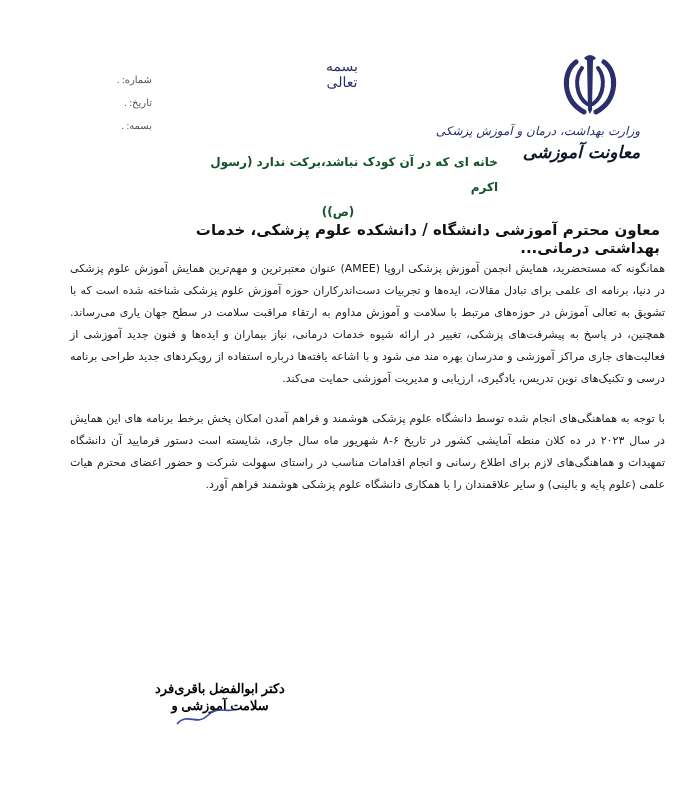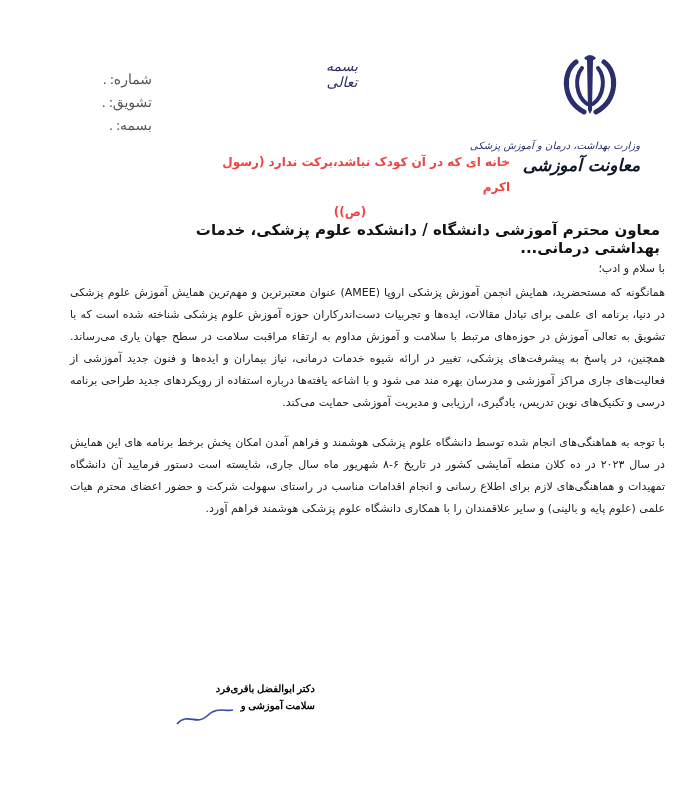--- a/index.html
+++ b/index.html
@@ -2,45 +2,45 @@
 <html><head>
   <meta charset="utf-8">
   <style>
     html, body { margin: 0; padding: 0; background: #ffffff; }
     body { width: 682px; height: 792px; position: relative; overflow: hidden; font-family: "DejaVu Sans", sans-serif; color: #1a1a1a; }
     .page { position: absolute; left: 0; top: 0; width: 682px; height: 792px; background: #fff; }
 
     
     .logo { position: absolute; left: 540px; top: 52px; width: 100px; text-align: center; }
     .logo svg { display: block; margin: 0 auto; }
-    .ministry { font-family: "DejaVu Serif", serif; font-size: 10px; color: #2a2f6b; direction: rtl; margin-top: 20px; white-space: nowrap; font-style: italic; }
+    .ministry { font-family: "DejaVu Serif", serif; font-size: 12px; color: #2a2f6b; direction: rtl; margin-top: 4px; white-space: nowrap; font-style: italic; }
     .deputy { font-family: "DejaVu Serif", serif; font-size: 17px; font-weight: bold; color: #0f172a; direction: rtl; margin-top: 4px; white-space: nowrap; font-style: italic; }
 
     
-    .bism { position: absolute; left: 312px; top: 58px; width: 60px; font-family: "DejaVu Serif", serif; font-size: 14px; font-style: italic; color: #2a2f6b; direction: rtl; text-align: center; }
+    .bism { position: absolute; left: 312px; top: 58px; width: 60px; font-family: "DejaVu Serif", serif; font-size: 14px; color: #2a2f6b; direction: rtl; text-align: center; }
 
     
-    .meta { position: absolute; left: 100px; top: 73px; width: 52px; direction: rtl; font-family: Liberation Serif, serif; font-size: 14px; color: #555; }
+    .meta { position: absolute; left: 100px; top: 73px; width: 52px; direction: rtl; font-family: Liberation Serif, serif; font-size: 10px; color: #555; }
     .meta div { height: 23px; line-height: 14px; }
 
     
-    .hadith { position: absolute; left: 220px; top: 150px; width: 290px; direction: rtl; text-align: right; font-family: "DejaVu Sans", sans-serif; font-weight: bold; font-size: 12px; line-height: 25px; color: #ef4444; }
+    .hadith { position: absolute; left: 208px; top: 150px; width: 290px; direction: rtl; text-align: right; font-family: "DejaVu Sans", sans-serif; font-weight: bold; font-size: 12px; line-height: 25px; color: #14532d; }
     .hadith .l2 { text-align: center; padding-right: 30px; }
 
     
     .recipient { position: absolute; left: 170px; top: 221px; width: 490px; direction: rtl; text-align: right; font-family: "DejaVu Sans", sans-serif; font-weight: bold; font-size: 15px; color: #111; }
 
     
     .body { position: absolute; left: 70px; top: 258px; width: 595px; direction: rtl; font-family: "DejaVu Sans", sans-serif; font-size: 11px; color: #222; }
     .body p { margin: 0; text-align: justify; text-align-last: right; line-height: 22px; }
     .body .greeting { margin-bottom: 2px; }
     .body .para1 { margin-bottom: 18px; }
 
     
-    .signature { position: absolute; left: 125px; top: 680px; width: 190px; direction: rtl; font-family: Liberation Serif, serif; font-weight: bold; font-size: 10px; line-height: 17px; color: #000; }
+    .signature { position: absolute; left: 125px; top: 680px; width: 190px; direction: rtl; text-align: center; font-family: Liberation Sans, sans-serif; font-weight: bold; font-size: 13px; line-height: 17px; color: #000; }
     .sig-stroke { position: absolute; left: 175px; top: 708px; }
   </style>
 </head>
 <body>
 
 <div class="page">
 
   <div class="logo">
     <svg width="72" height="68" viewBox="0 0 72 68">
       <g fill="none" stroke="#2a2f6b" stroke-linecap="round">
@@ -53,33 +53,32 @@
       <path d="M30 6 Q36 0 42 6 L40 8 L32 8 Z" fill="#2a2f6b"></path>
     </svg>
     <div class="ministry">وزارت بهداشت، درمان و آموزش پزشکی</div>
     <div class="deputy">معاونت آموزشی</div>
   </div>
 
   <div class="bism">بسمه تعالی</div>
 
   <div class="meta">
     <div>شماره: .</div>
-    <div>تشویق: .</div>
+    <div>تاریخ: .</div>
     <div>بسمه: .</div>
   </div>
 
   <div class="hadith">
     <div>خانه ای که در آن کودک نباشد،برکت ندارد (رسول اکرم</div>
     <div class="l2">(ص))</div>
   </div>
 
   <div class="recipient">معاون محترم آموزشی دانشگاه / دانشکده علوم پزشکی، خدمات بهداشتی درمانی...</div>
 
   <div class="body">
-    <p class="greeting">با سلام و ادب؛</p>
     <p class="para1">همانگونه که مستحضرید، همایش انجمن آموزش پزشکی اروپا (AMEE) عنوان معتبرترین و مهم‌ترین همایش آموزش علوم پزشکی در دنیا، برنامه ای علمی برای تبادل مقالات، ایده‌ها و تجربیات دست‌اندرکاران حوزه آموزش  علوم پزشکی شناخته شده است که با تشویق به تعالی آموزش در حوزه‌های مرتبط با سلامت و آموزش مداوم به ارتقاء مراقبت سلامت در سطح جهان یاری می‌رساند. همچنین، در پاسخ به پیشرفت‌های پزشکی، تغییر در ارائه شیوه خدمات درمانی، نیاز بیماران و ایده‌ها و فنون جدید آموزشی از فعالیت‌های جاری مراکز آموزشی و مدرسان بهره مند می شود و با اشاعه یافته‌ها درباره استفاده از رویکردهای جدید طراحی برنامه درسی و تکنیک‌های نوین تدریس، یادگیری، ارزیابی و مدیریت آموزشی حمایت می‌کند.</p>
     <p class="para2">با توجه به هماهنگی‌های انجام شده توسط دانشگاه علوم پزشکی هوشمند و فراهم آمدن امکان پخش برخط برنامه های این همایش در سال ۲۰۲۳ در ده کلان منطه آمایشی کشور در تاریخ ۶-۸ شهریور ماه سال جاری، شایسته است دستور فرمایید آن دانشگاه تمهیدات و هماهنگی‌های لازم برای اطلاع رسانی و انجام اقدامات مناسب در راستای سهولت شرکت و حضور اعضای محترم هیات علمی (علوم پایه و بالینی) و سایر علاقمندان را با همکاری دانشگاه علوم پزشکی هوشمند فراهم آورد.</p>
   </div>
 
   <div class="signature">
     <div>دکتر ابوالفضل باقری‌فرد</div>
     <div>سلامت آموزشی و</div>
   </div>
   <svg class="sig-stroke" width="60" height="20" viewBox="0 0 60 20">
     <path d="M2 16 C12 4, 22 18, 32 8 S50 4, 58 2" fill="none" stroke="#3b4aa8" stroke-width="1.6"></path>

